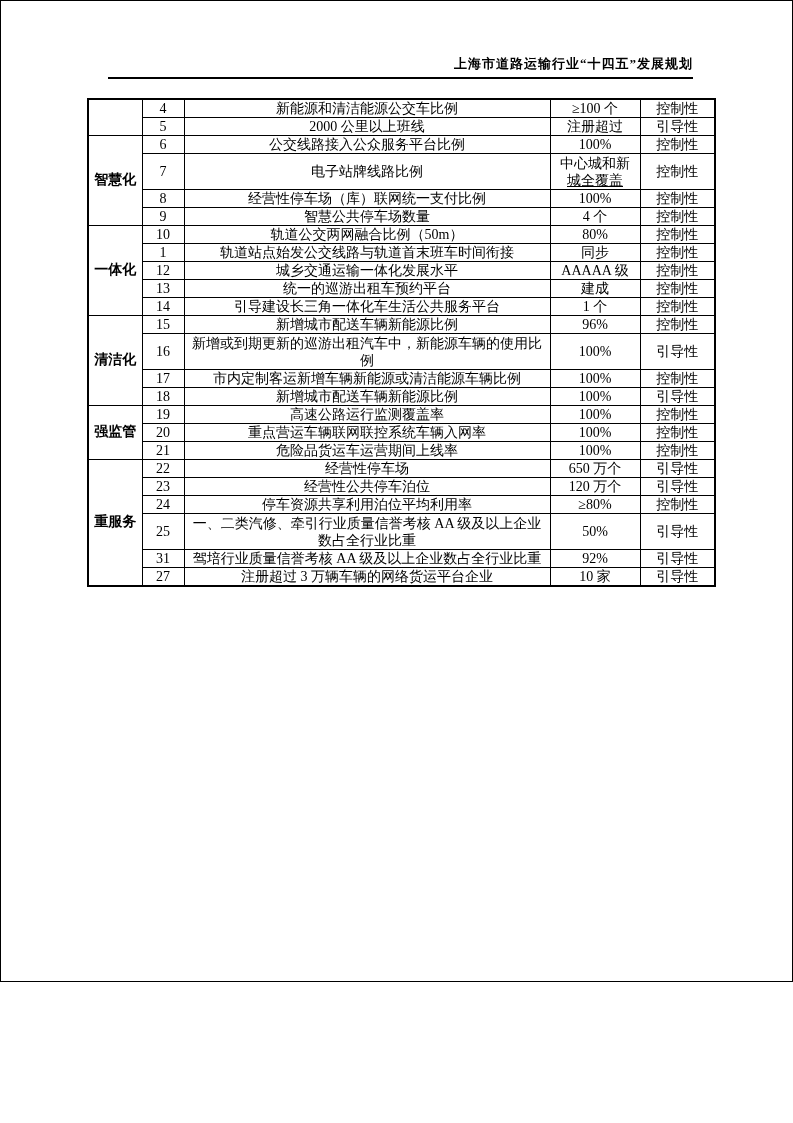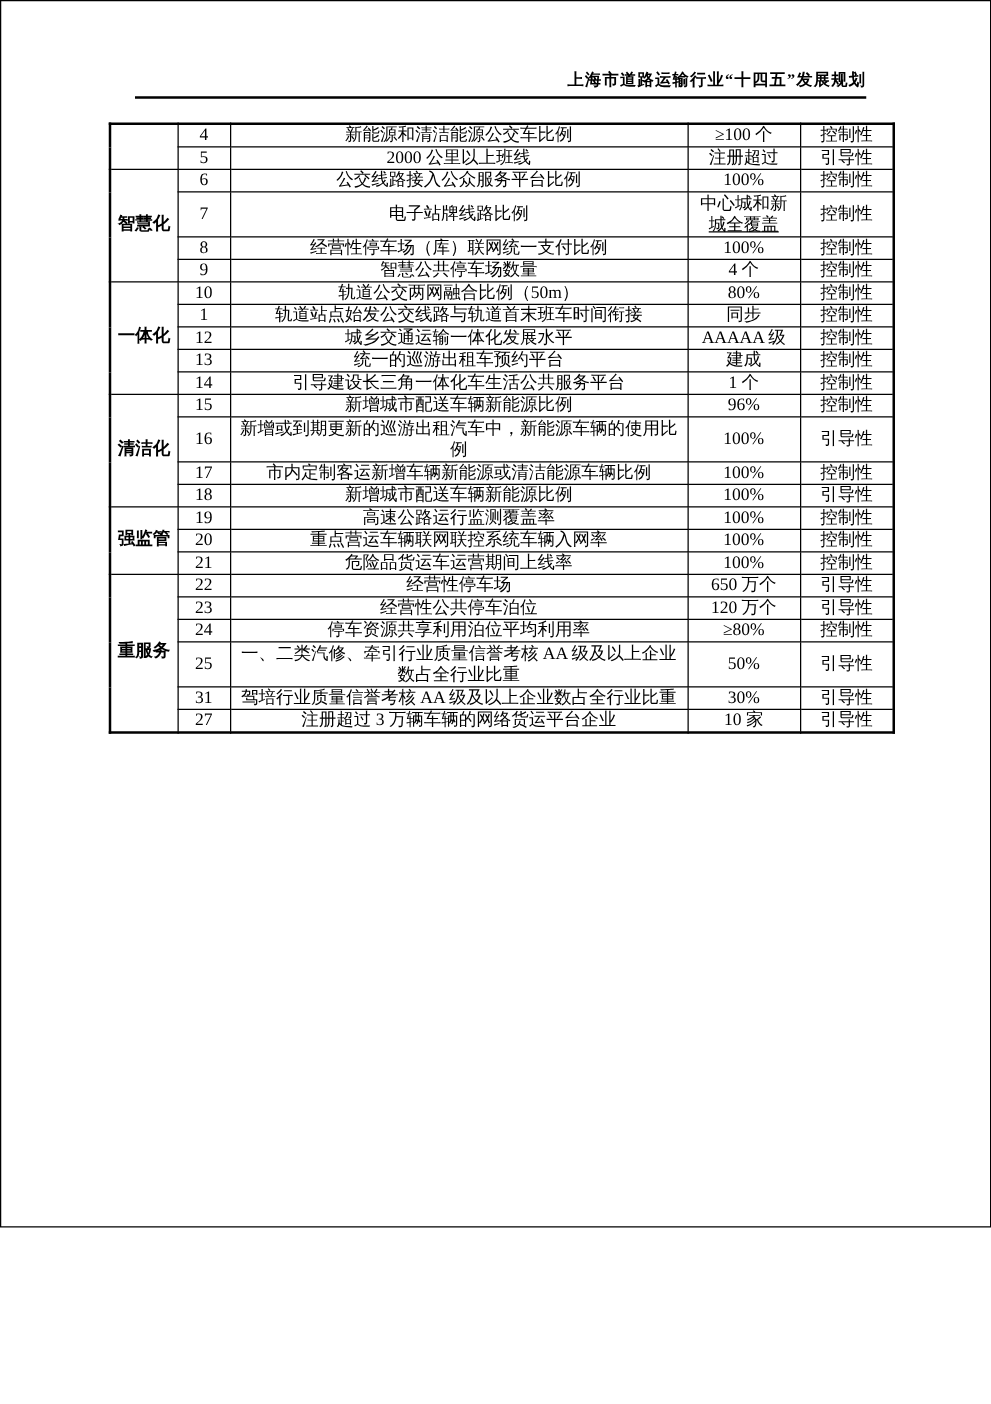--- a/index.html
+++ b/index.html
@@ -216,21 +216,21 @@
         </tr>
         <tr class="tall">
           <td class="num">25</td>
           <td class="ind">一、二类汽修、牵引行业质量信誉考核 AA 级及以上企业数占全行业比重</td>
           <td class="val">50%</td>
           <td class="attr">引导性</td>
         </tr>
         <tr>
           <td class="num">31</td>
           <td class="ind">驾培行业质量信誉考核 AA 级及以上企业数占全行业比重</td>
-          <td class="val">30%</td>
+          <td class="val">92%</td>
           <td class="attr">引导性</td>
         </tr>
         <tr>
           <td class="num">27</td>
           <td class="ind">注册超过 3 万辆车辆的网络货运平台企业</td>
           <td class="val">10 家</td>
           <td class="attr">引导性</td>
         </tr>
       </tbody>
   </table>

